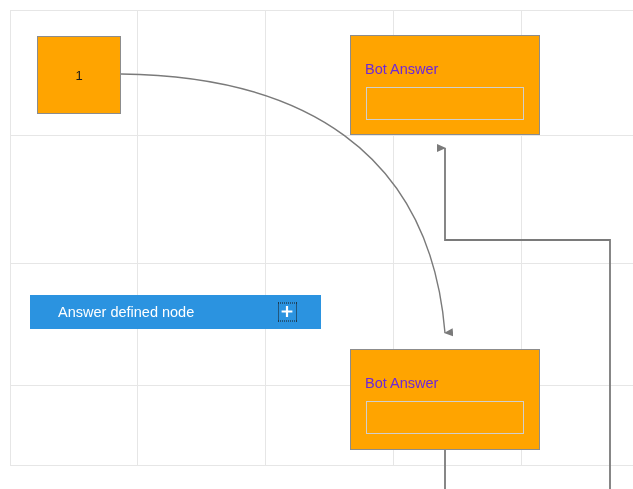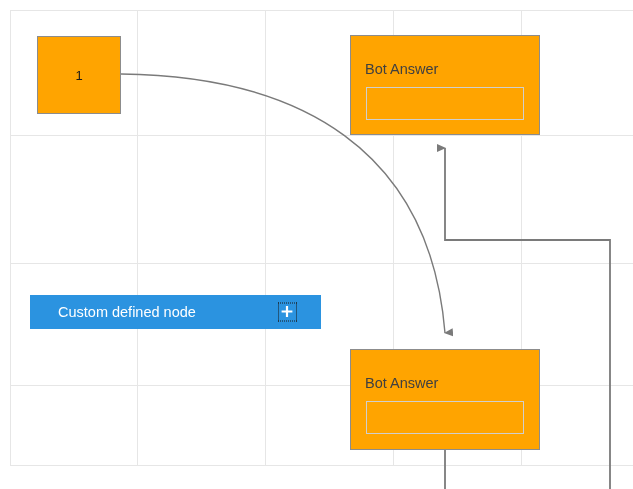--- a/index.html
+++ b/index.html
@@ -47,21 +47,21 @@
     text-align: center;
     font-size: 13px;
     color: #1a1a1a;
     line-height: 1;
   }
   .node-title {
     position: absolute;
     left: 14px;
     top: 26px;
     font-size: 14.5px;
-    color: #404040;
+    color: #6d28d9;
     line-height: 1;
     white-space: nowrap;
   }
   .node-slot {
     position: absolute;
     left: 15px;
     right: 15px;
     top: 51px;
     height: 33px;
     box-sizing: border-box;
@@ -145,21 +145,21 @@
     <div class="node-title">Bot Answer</div>
     <div class="node-slot"></div>
   </div>
 
   <div class="node node-orange" id="bot-answer-bottom" style="left:350px; top:349px; width:190px; height:101px;">
     <div class="node-title">Bot Answer</div>
     <div class="node-slot"></div>
   </div>
 
   <div class="node-blue" id="custom-defined-node" style="left:30px; top:295px; width:291px; height:34px;">
-    <div class="node-blue-label">Custom defined node</div>
+    <div class="node-blue-label">Answer defined node</div>
     <div class="add-icon">
       <svg width="16" height="16" viewBox="0 0 16 16" aria-hidden="true">
         <path d="M8 2.6 L8 13.4 M2.6 8 L13.4 8" stroke="#ffffff" stroke-width="2.2" stroke-linecap="butt"></path>
       </svg>
     </div>
   </div>
 
 </div>
 
 </body></html>

